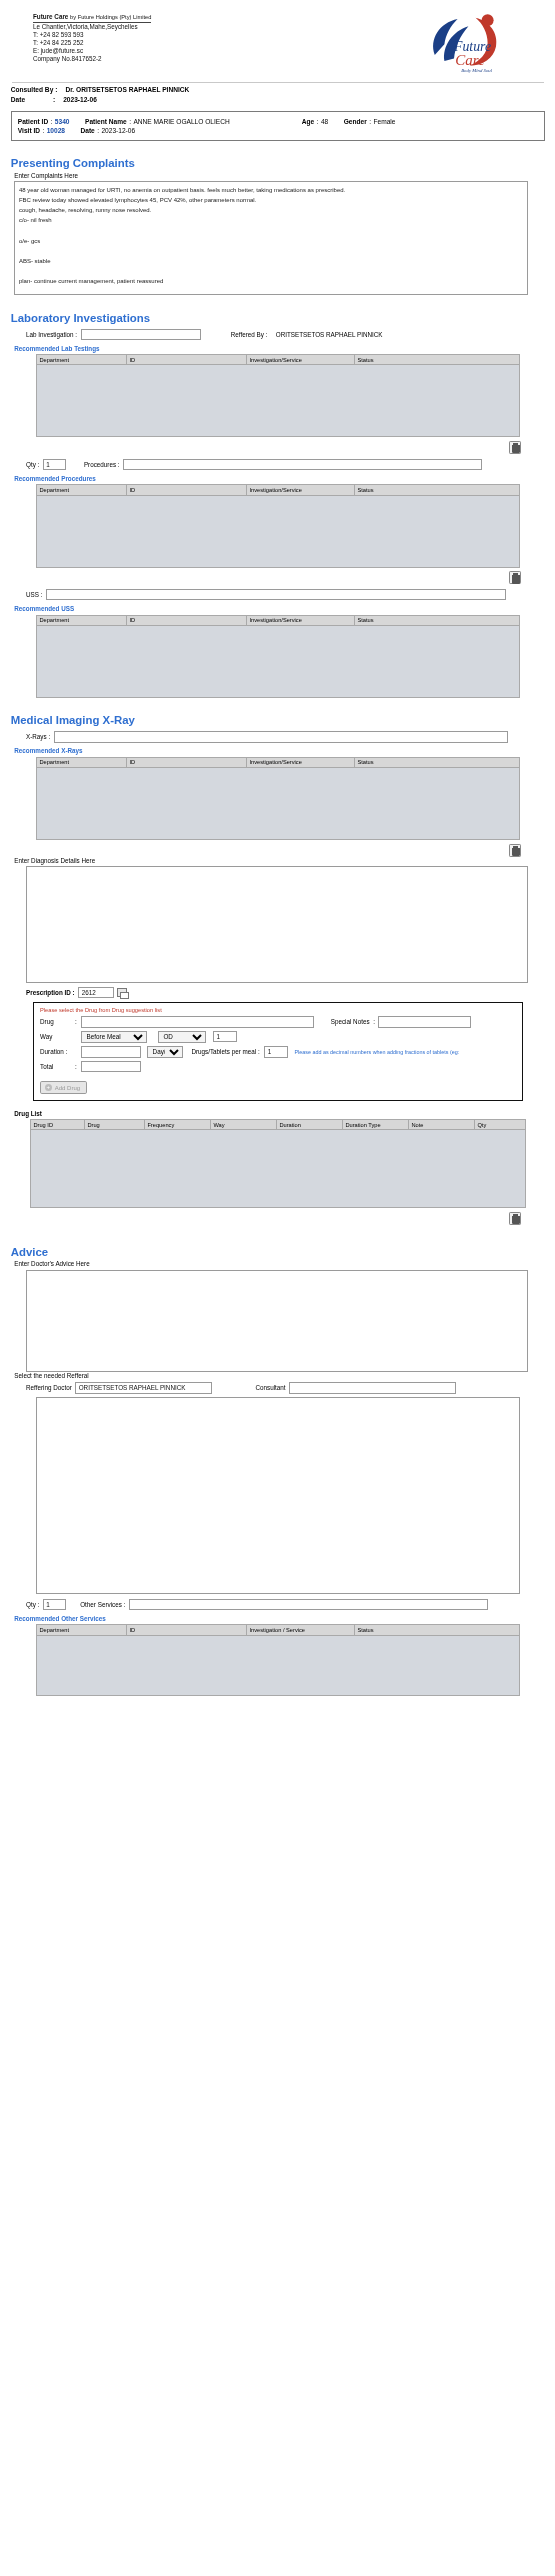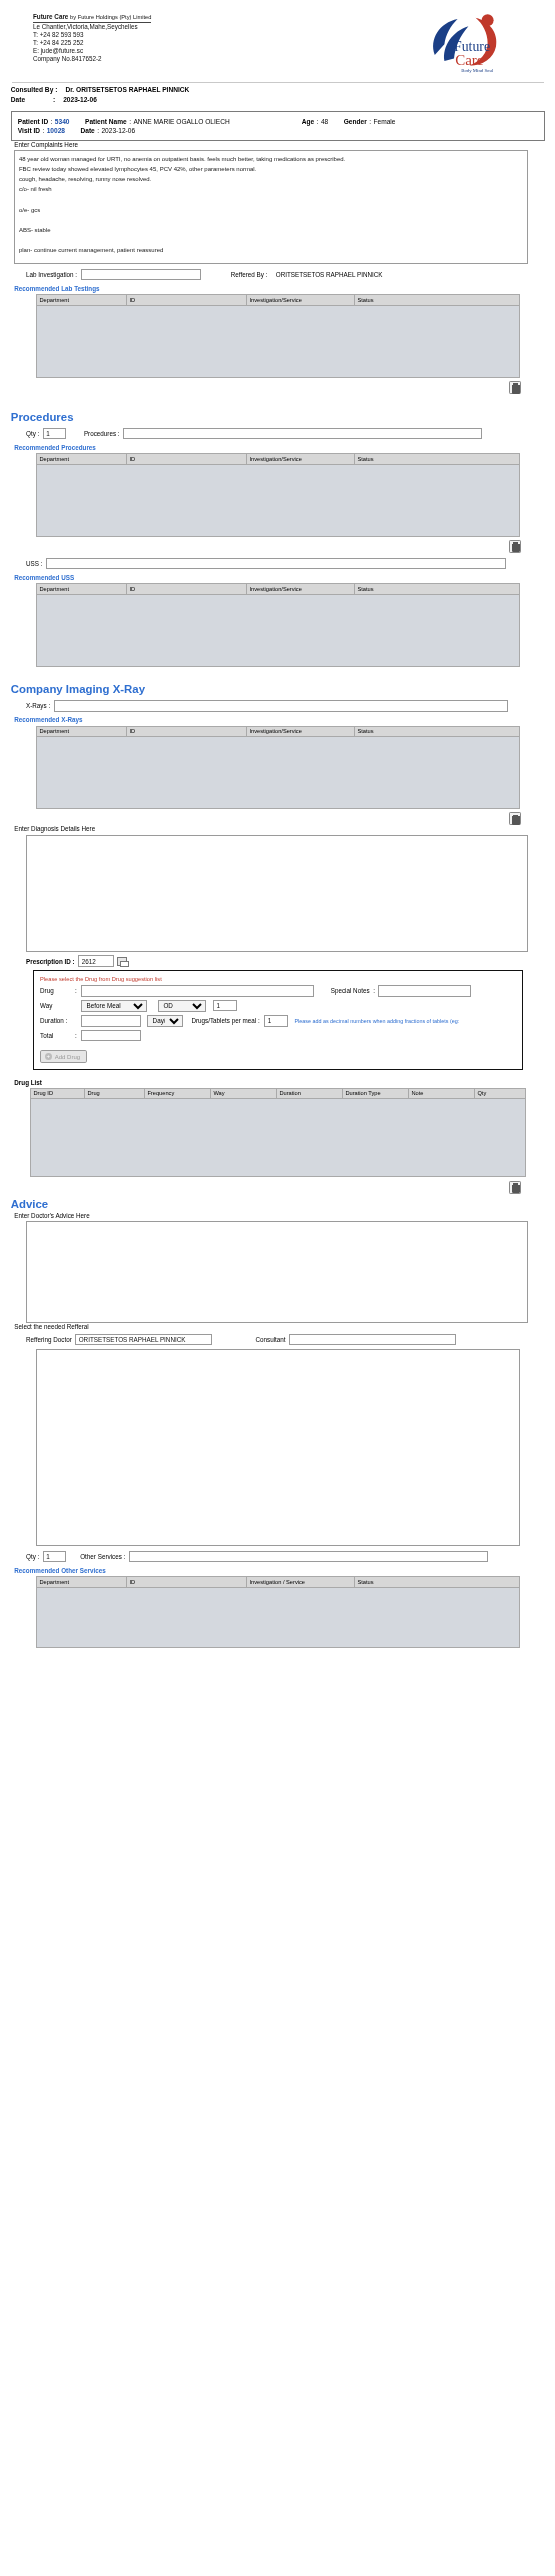--- a/index.html
+++ b/index.html
@@ -19,21 +19,21 @@
   
   .header {
     display: flex;
     align-items: flex-start;
     justify-content: space-between;
     padding: 13px 18px 6px 33px;
   }
   .clinic-block { font-size: 6.3px; line-height: 8px; color: #111; }
   .clinic-name { font-weight: bold; border-bottom: 0.6px solid #444; display: inline-block; padding-bottom: 0.6px; }
   .clinic-name .sub { font-weight: normal; font-size: 5.7px; }
-  .logo-block { width: 120px; position: relative; height: 63px; }
+  .logo-block { width: 120px; position: relative; height: 63px; font-style: italic; }
   .logo-svg { position: absolute; right: 6px; top: 0; }
 
   
   .consult-row {
     padding: 3.6px 0 1.2px 10.8px;
     font-size: 6.6px;
     font-weight: bold;
   }
   .consult-row .val { font-weight: bold; }
   .consult-line { margin-bottom: 3px; }
@@ -267,32 +267,34 @@
       <b>Visit ID</b>
       <span style="margin:0 2.4px">:</span>
       <span class="blue" style="font-weight:bold">10028</span>
       <span class="pb-gap"></span>
       <b>Date</b>
       <span style="margin:0 2.4px">:</span>
       <span>2023-12-06</span>
     </div>
   </div>
 
+  <h2 class="section">Presenting Complaints</h2>
   <div class="sub-label">Enter Complaints Here</div>
   <div class="complaint-box">48 year old woman managed for URTI, no anemia on outpatient basis. feels much better, taking medications as prescribed.
 FBC review today showed elevated lymphocytes 45, PCV 42%, other parameters normal.
 cough, headache, resolving, runny nose resolved.
 c/o- nil fresh
 
 o/e- gcs
 
 ABS- stable
 
 plan- continue current management, patient reassured</div>
 
+  <h2 class="section">Laboratory  Investigations</h2>
   <div class="field-row">
     <label>Lab Investigation :</label>
     <input class="txt" style="width: 120px;" value="">
     <span style="display:inline-block;width:30px"></span>
     <label>Reffered By  :</label>
     <span style="margin-left:4.8px">ORITSETSETOS RAPHAEL PINNICK</span>
   </div>
   <div class="rec-link">Recommended Lab Testings</div>
   <div class="tbl-wrap">
     <table class="grid">
@@ -306,21 +308,20 @@
       <tr>
             <td class="body" colspan="4"></td>
           </tr>
     </tbody>
       </table>
   </div>
   <div class="trash-row">
     <div class="trash"></div>
   </div>
 
-  <h2 class="section">Procedures</h2>
   <div class="field-row">
     <label>Qty :</label>
     <input class="txt" style="width: 23px;" value="1">
     <span style="display:inline-block;width:18px"></span>
     <label>Procedures  :</label>
     <input class="txt" style="width: 359px;" value="">
   </div>
   <div class="rec-link">Recommended Procedures</div>
   <div class="tbl-wrap">
     <table class="grid">
@@ -355,21 +356,21 @@
         <th style="width:108px">Investigation/Service</th>
         <th>Status</th>
       </tr>
       <tr>
             <td class="body" colspan="4"></td>
           </tr>
     </tbody>
       </table>
   </div>
 
-  <h2 class="section">Company Imaging X-Ray</h2>
+  <h2 class="section">Medical Imaging X-Ray</h2>
   <div class="field-row">
     <label>X-Rays :</label>
     <input class="txt" style="width: 454px;" value="">
   </div>
   <div class="rec-link">Recommended X-Rays</div>
   <div class="tbl-wrap">
     <table class="grid">
       <tbody>
           <tr>
         <th style="width:90px">Department</th>
@@ -457,21 +458,21 @@
       <tr>
             <td class="body" colspan="8" style="height:78px"></td>
           </tr>
     </tbody>
       </table>
   </div>
   <div class="trash-row">
     <div class="trash"></div>
   </div>
 
-  <h2 class="section" style="margin-top:4px">Advice</h2>
+  <h2 class="section" style="margin-top:21px">Advice</h2>
   <div class="sub-label">Enter Doctor's Advice Here</div>
   <div class="big-box" style="height:102px;margin-left:26px;width:502px"></div>
 
   <div class="sub-label">Select the needed Refferal</div>
   <div class="ref-row">
     <label>Reffering Doctor</label>
     <input class="txt" style="width: 137px;" value="ORITSETSETOS RAPHAEL PINNICK">
     <span style="display:inline-block;width:36px"></span>
     <label>Consultant</label>
     <input class="txt" style="width: 167px;" value="">

